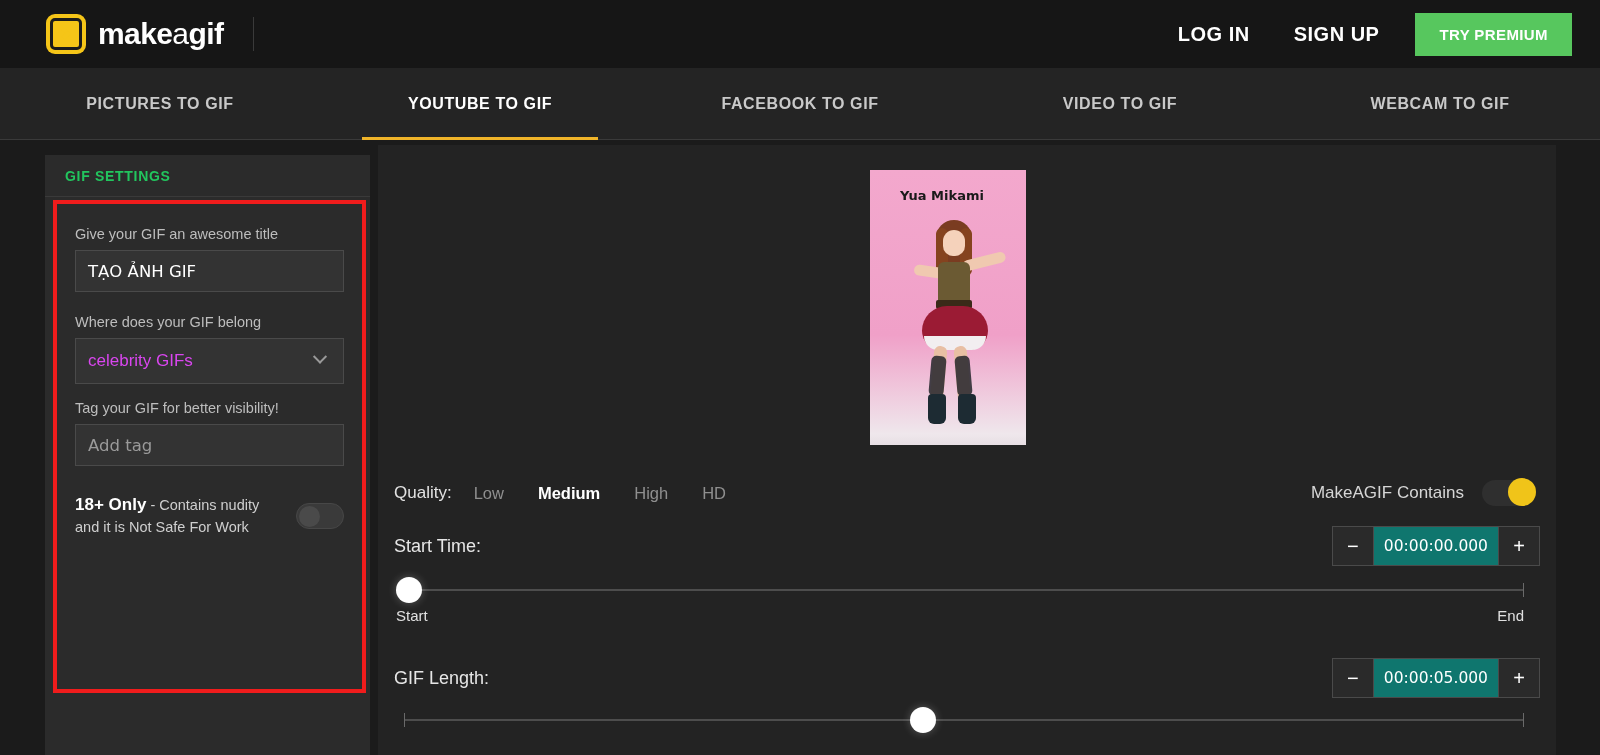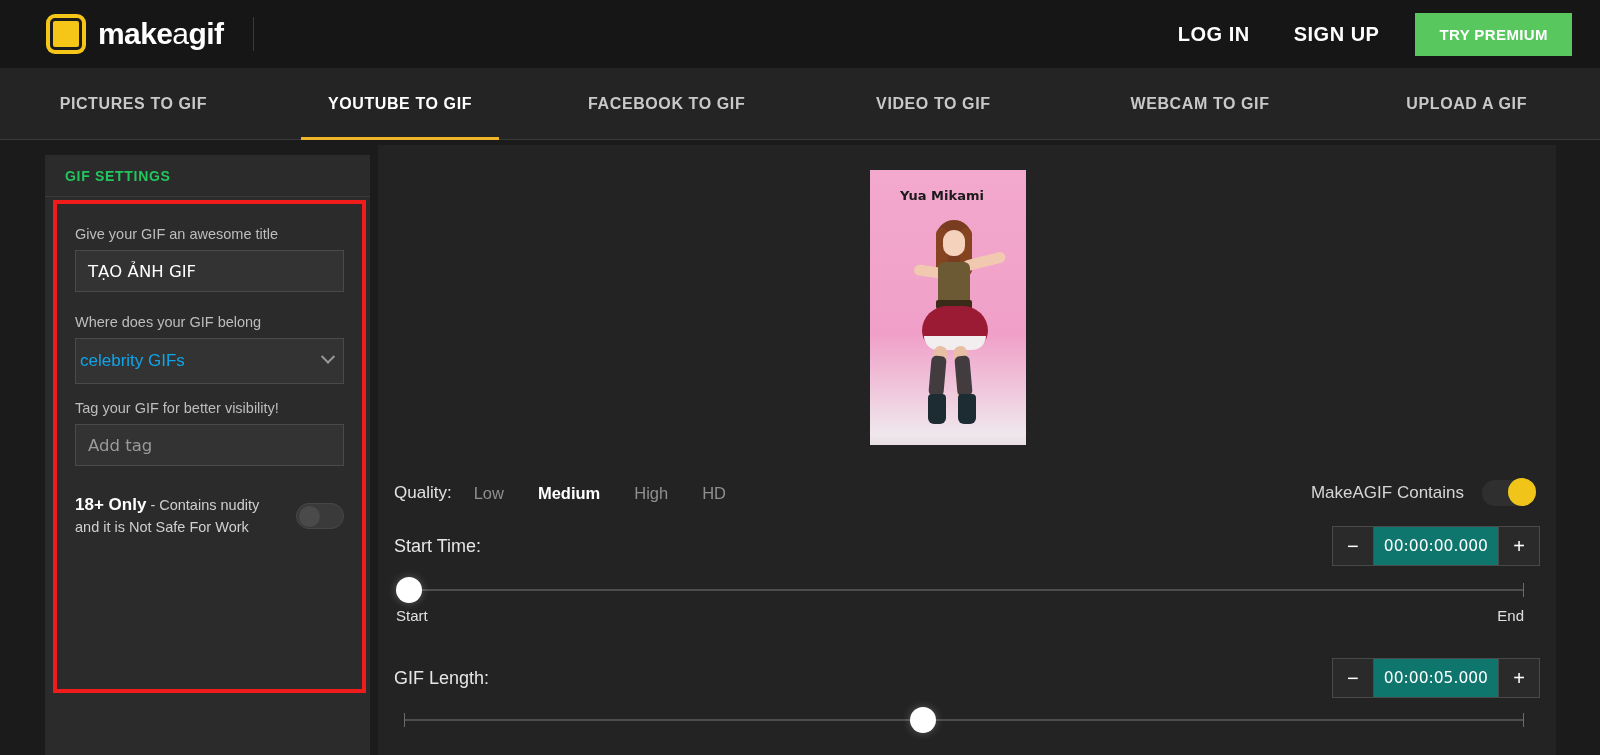--- a/index.html
+++ b/index.html
@@ -121,22 +121,22 @@
     color: #ffffff; font-size: 16.5px;
     padding: 0 12px;
     display: flex; align-items: center;
     font-family: "DejaVu Sans", sans-serif;
   }
   .field-input.placeholder { color: #9a9a9a; }
   .field-select {
     width: 100%; height: 46px;
     background: #333333;
     border: 1px solid #4a4a4a;
-    color: #0ea5e9; font-size: 17px;
-    padding: 0 4px;
+    color: #d946ef; font-size: 17px;
+    padding: 0 12px;
     display: flex; align-items: center; justify-content: space-between;
     cursor: pointer;
   }
   .chevron-down {
     width: 10px; height: 10px;
     border-right: 2px solid #9a9a9a;
     border-bottom: 2px solid #9a9a9a;
     transform: rotate(45deg) translate(-3px,-3px);
     margin-right: 6px;
   }
@@ -306,21 +306,20 @@
     <div class="btn-premium">TRY PREMIUM</div>
   </div>
 </div>
 
 <div class="tabbar">
   <div class="tab">PICTURES TO GIF</div>
   <div class="tab active">YOUTUBE TO GIF</div>
   <div class="tab">FACEBOOK TO GIF</div>
   <div class="tab">VIDEO TO GIF</div>
   <div class="tab">WEBCAM TO GIF</div>
-  <div class="tab">UPLOAD A GIF</div>
 </div>
 
 <div class="sidebar">
   <div class="sidebar-title">GIF SETTINGS</div>
 
   <div class="settings-box">
     <div class="field-label">Give your GIF an awesome title</div>
     <div class="field-input">TẠO ẢNH GIF</div>
 
     <div class="gap-20"></div>

